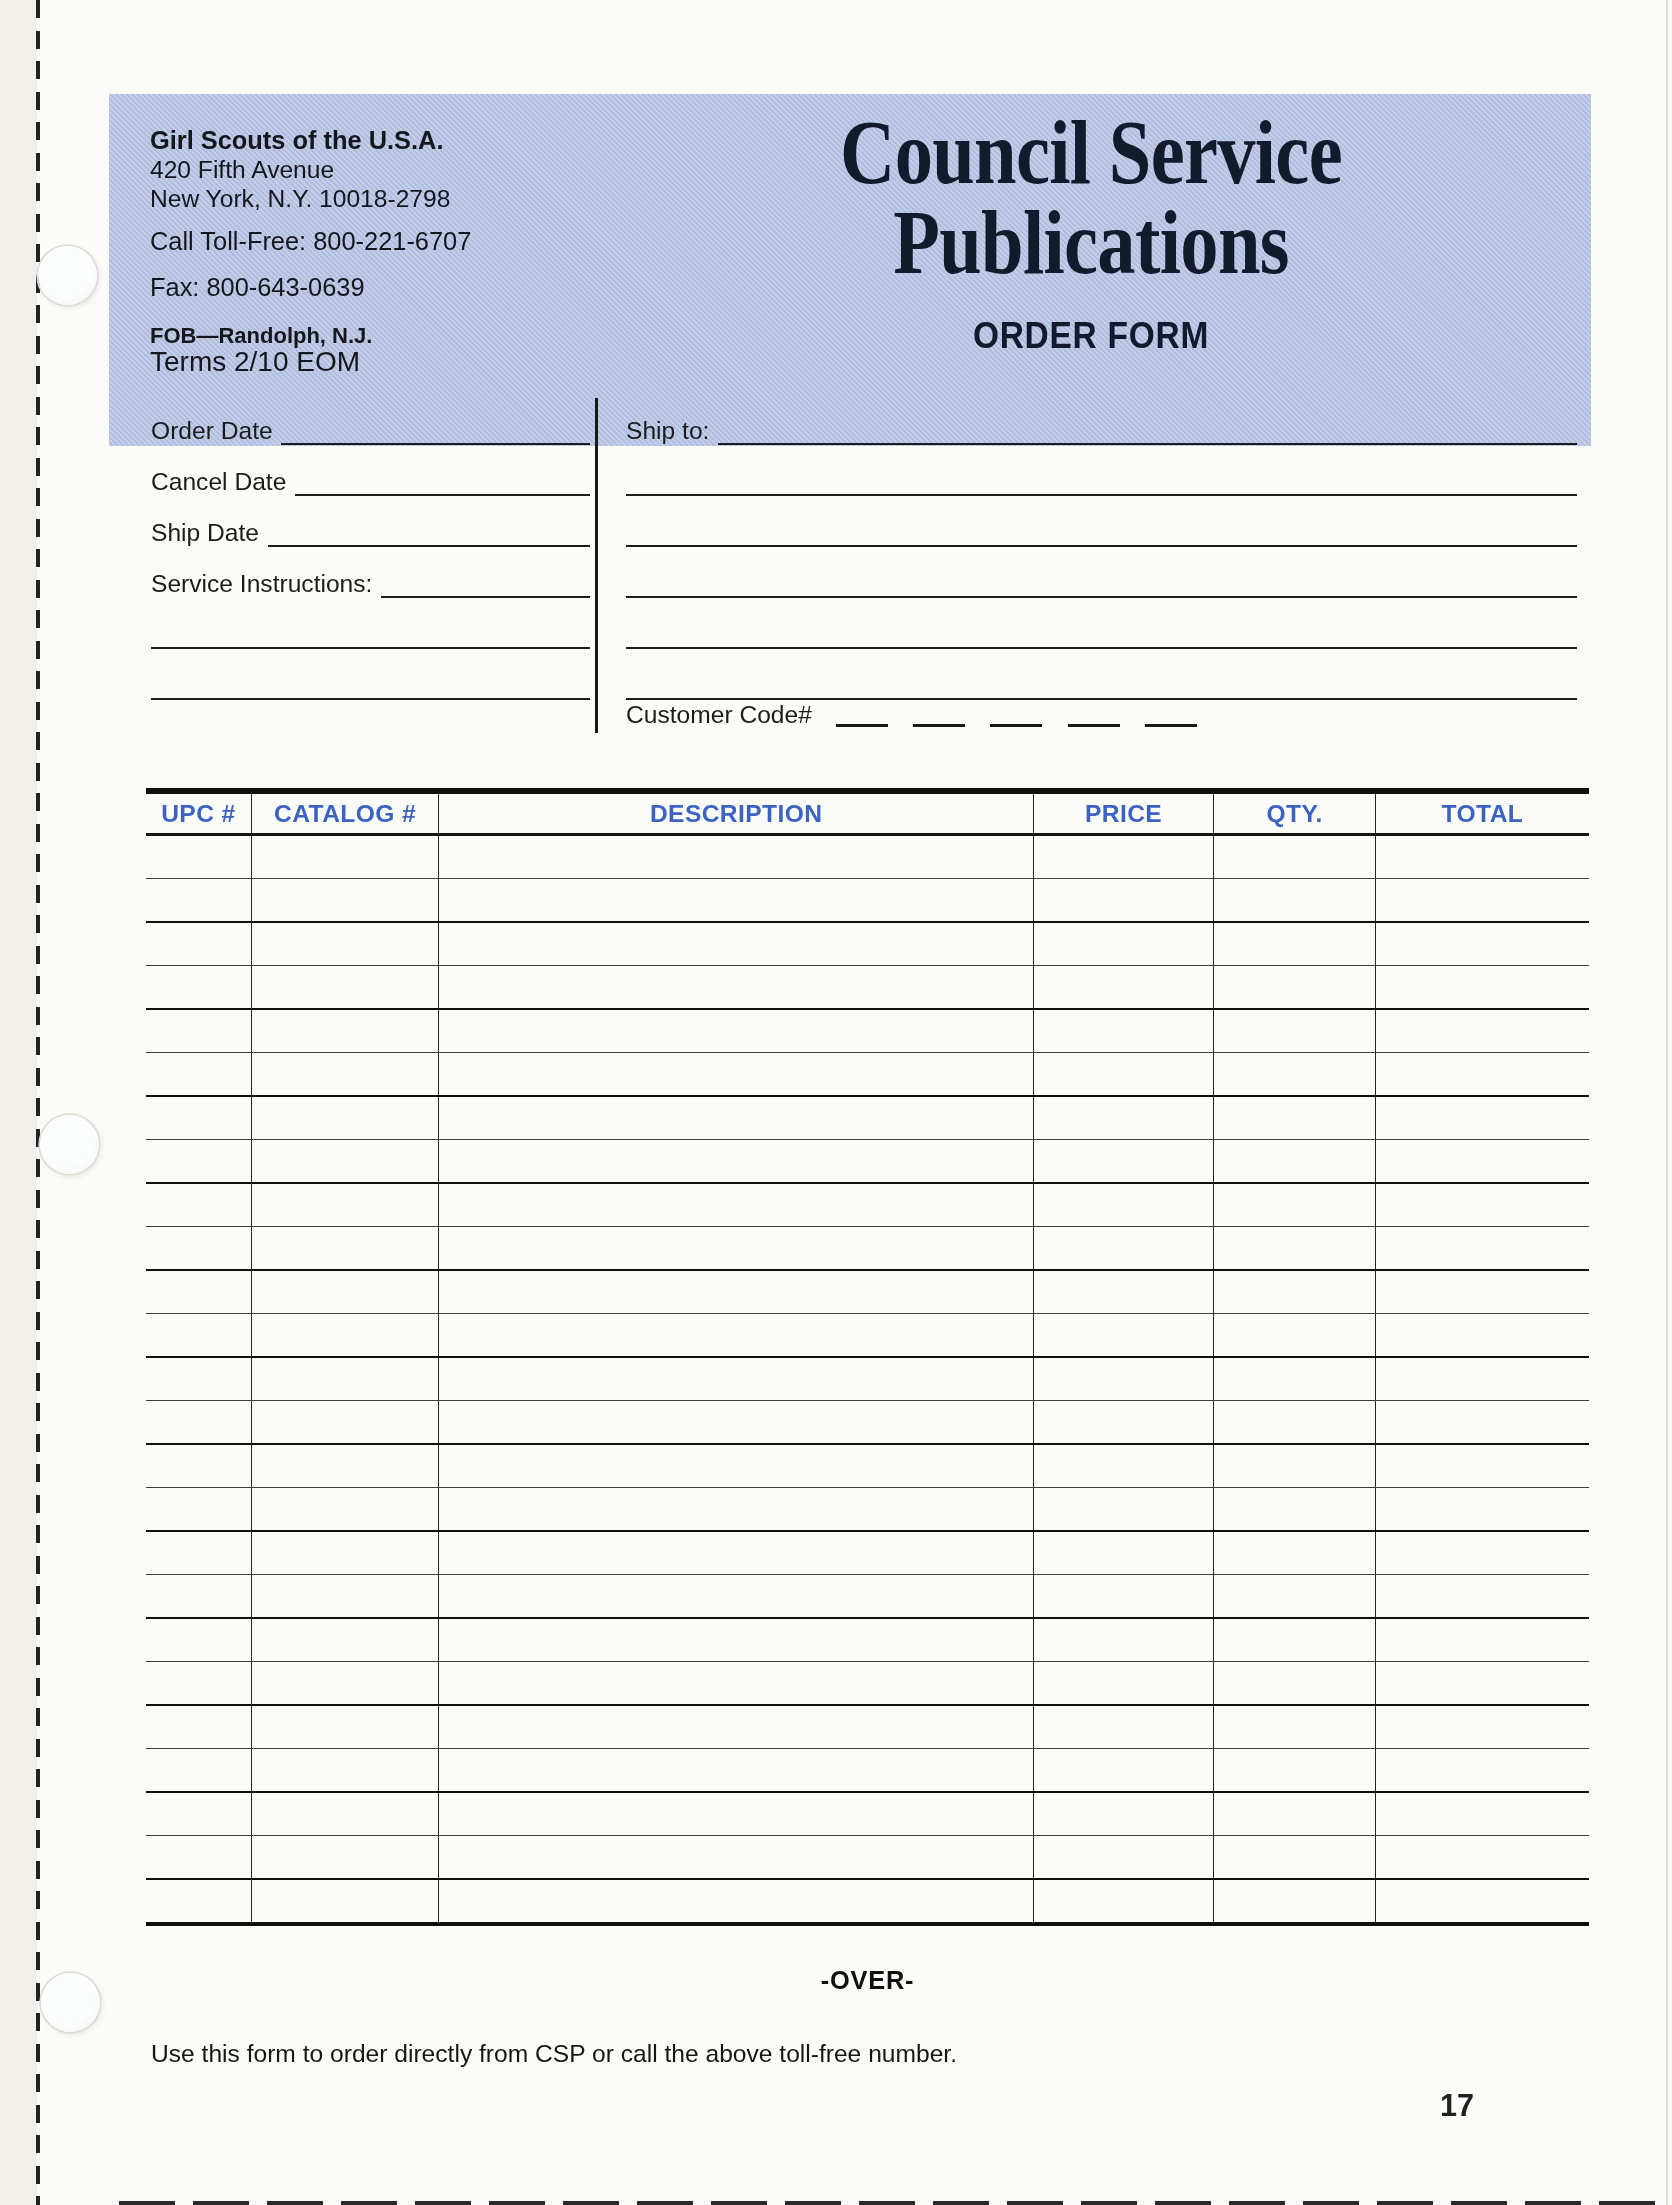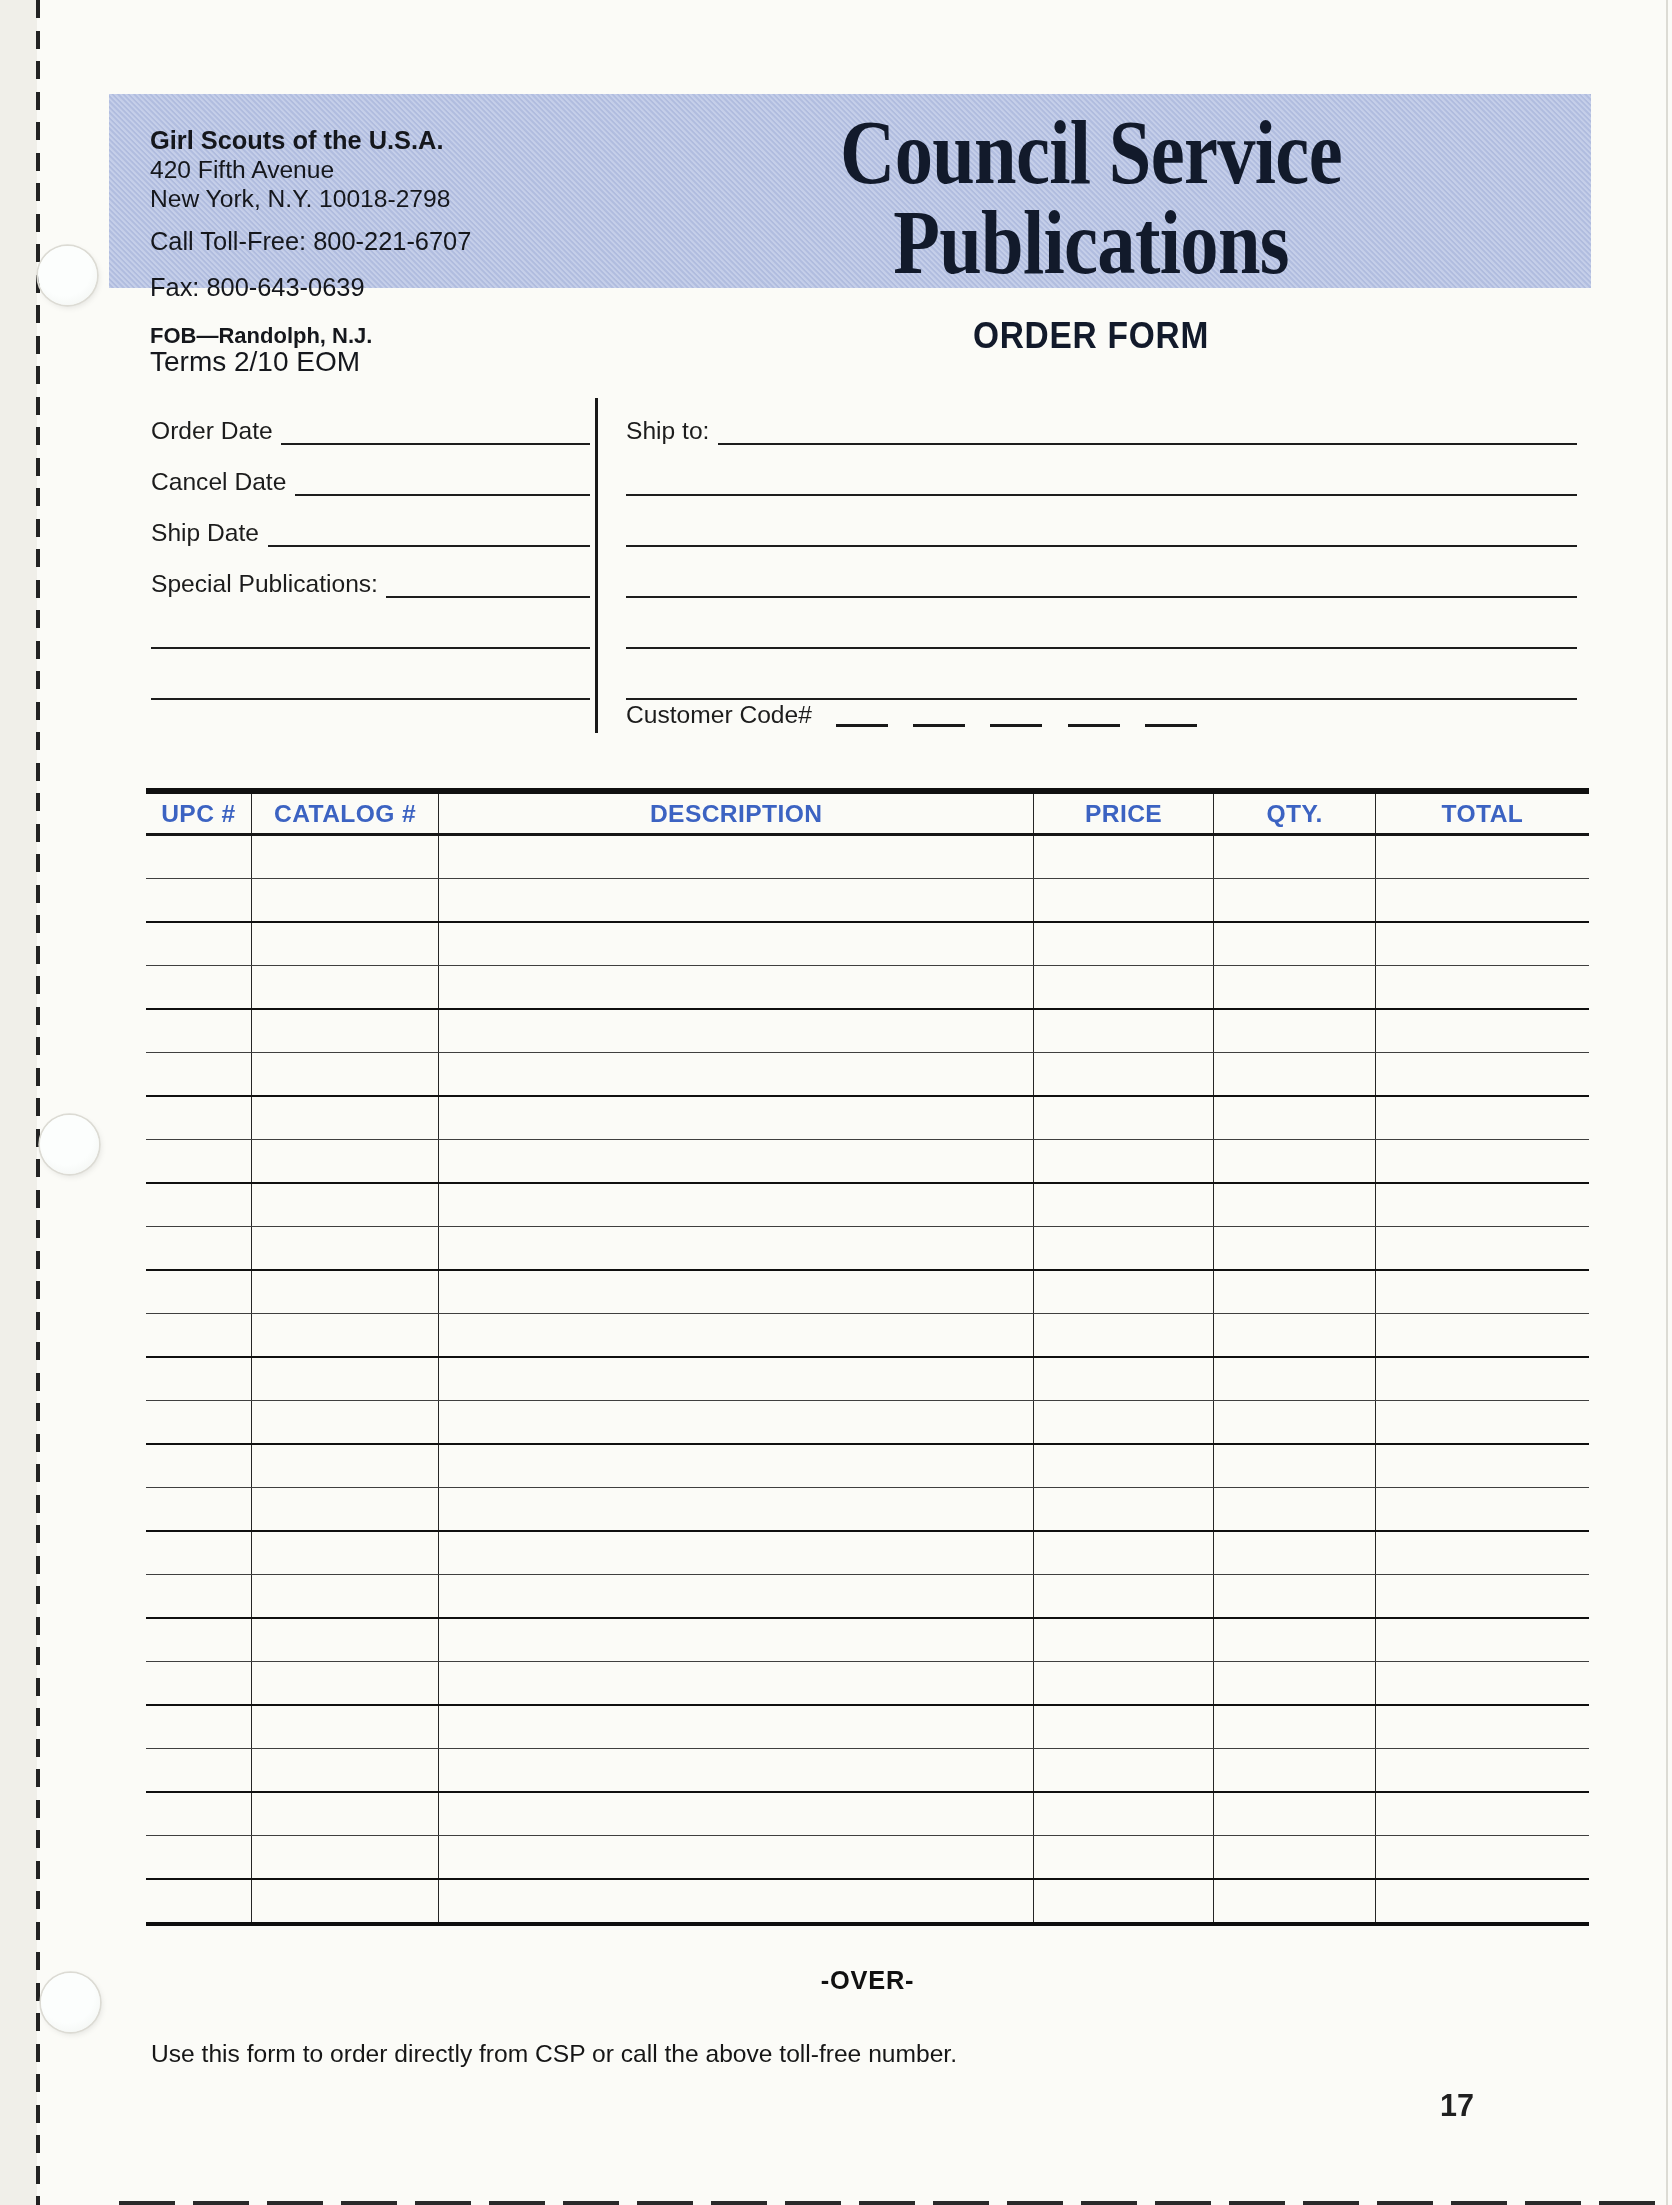--- a/index.html
+++ b/index.html
@@ -17,21 +17,21 @@
   .bottom-dash{position:absolute;left:119px;right:0;bottom:0;height:4.2px;
     background:repeating-linear-gradient(to right,#2a2a2a 0 56px,transparent 56px 74px);}
   .hole{position:absolute;width:59px;height:59px;border-radius:50%;
     background:radial-gradient(circle at 45% 40%,#fcfefd 55%,#eef1ee 100%);
     box-shadow:0 0 0 1.7px #dcdbd4, 1.7px 2.5px 6px rgba(0,0,0,0.10);}
   .hole1{left:38px;top:246px;}
   .hole2{left:40px;top:1115px;}
   .hole3{left:41px;top:1973px;}
 
   
-  .band{position:absolute;left:109px;top:94px;width:1482px;height:194px;
+  .band{position:absolute;left:109px;top:94px;width:1482px;height:352px;
     background-color:#b5c1e3;
     background-image:repeating-linear-gradient(45deg,
       rgba(255,255,255,0.22) 0px, rgba(255,255,255,0.22) 1.3px,
       rgba(10,20,60,0.04) 2.5px, transparent 3.8px);}
   .band-left{position:absolute;left:41px;top:32px;color:#15171c;}
   .org-name{font-weight:700;font-size:25.4px;line-height:29px;}
   .addr{font-size:24.6px;line-height:29px;}
   .phone{font-size:25.4px;margin-top:14.4px;}
   .fax{font-size:25.4px;margin-top:17px;}
   .fob{font-weight:700;font-size:22px;line-height:26px;margin-top:20.3px;}
@@ -109,21 +109,21 @@
   </div>
   <div class="f-row">
     <span class="f-label">Cancel Date</span>
     <span class="f-line"></span>
   </div>
   <div class="f-row">
     <span class="f-label">Ship Date</span>
     <span class="f-line"></span>
   </div>
   <div class="f-row">
-    <span class="f-label">Special Publications:</span>
+    <span class="f-label">Service Instructions:</span>
     <span class="f-line"></span>
   </div>
   <div id="special-lines">
       <div class="f-row">
         <span class="f-line"></span>
       </div>
       <div class="f-row">
         <span class="f-line"></span>
       </div>
     </div>

